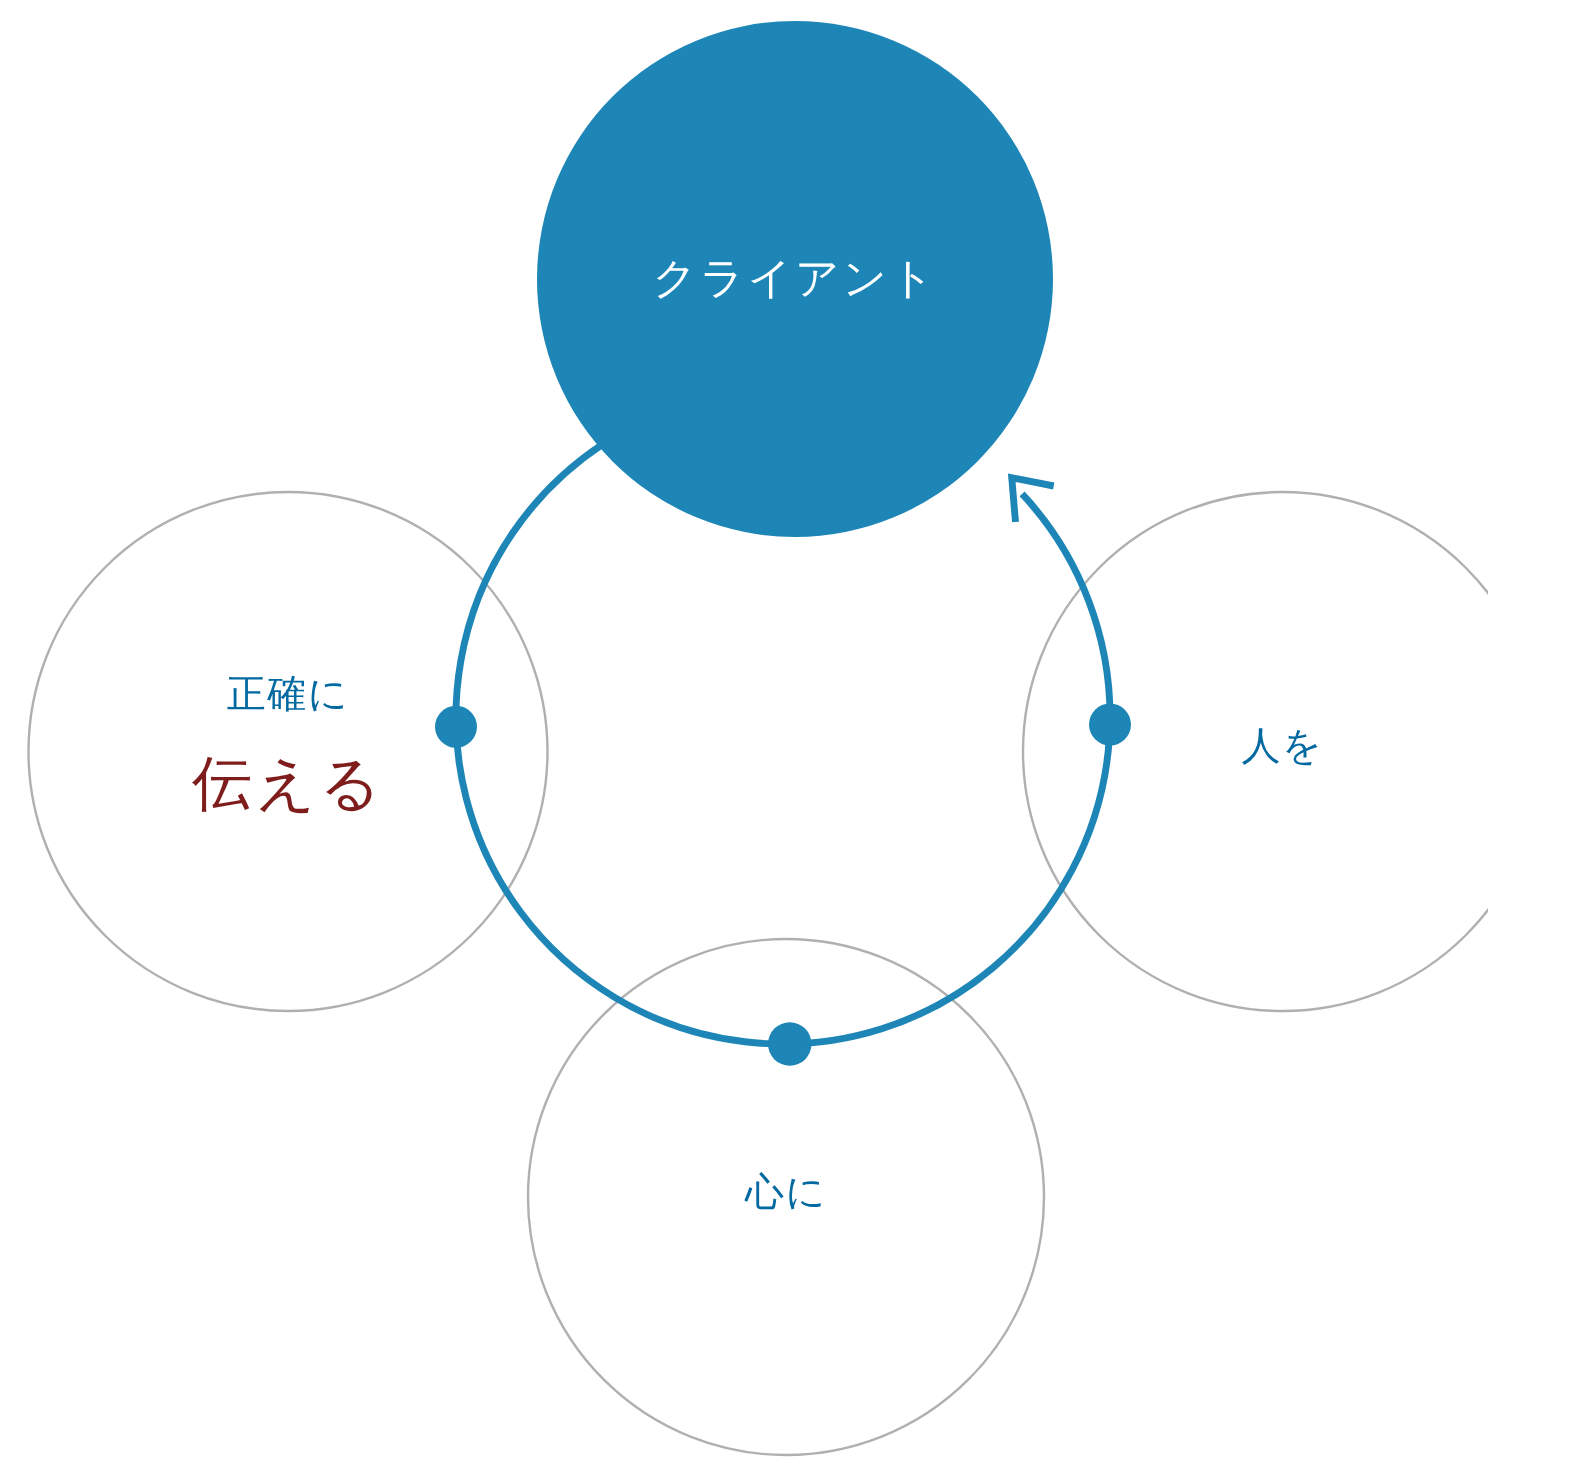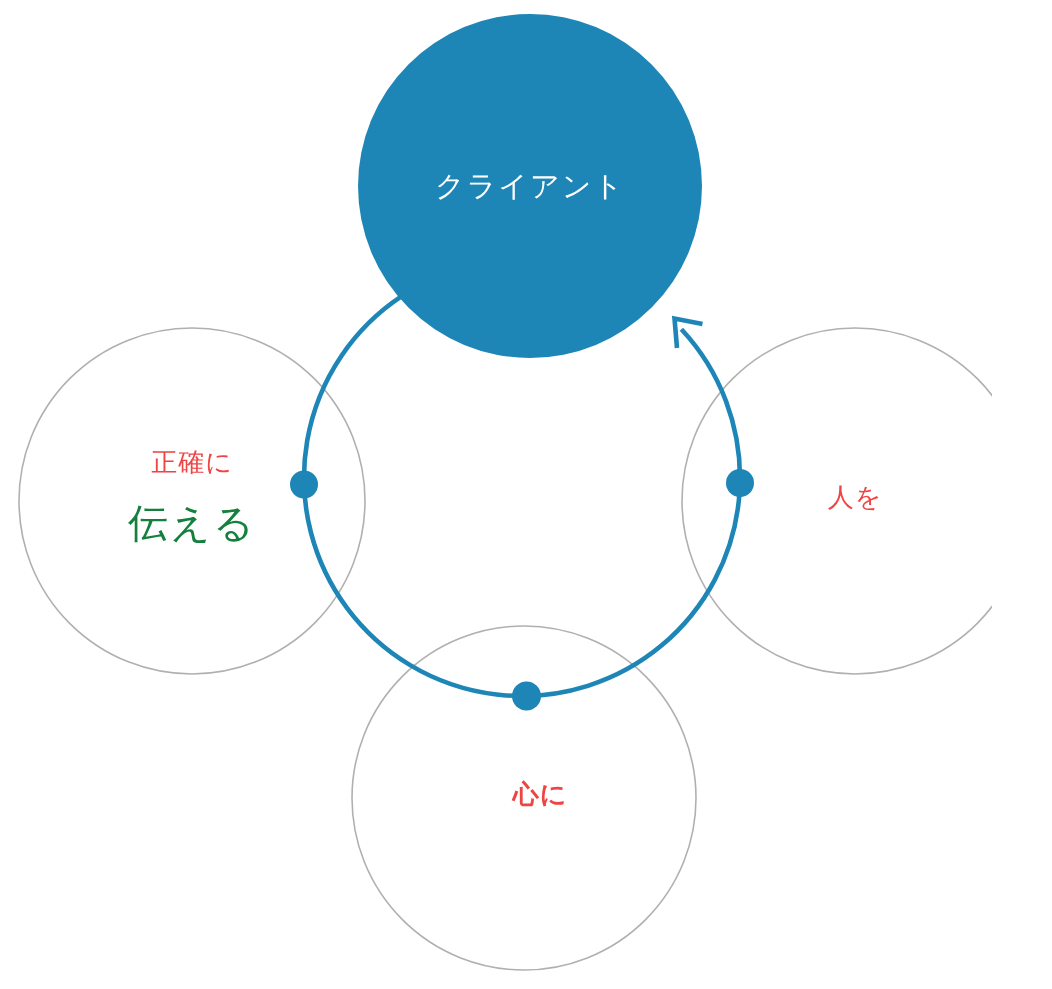--- a/index.html
+++ b/index.html
@@ -32,40 +32,40 @@
     text-align: center;
     pointer-events: none;
   }
   .node-label.two-line {
     transform: translateY(-4px);
   }
   .line-small {
     font-size: 26px;
     line-height: 36px;
     letter-spacing: 1px;
-    color: #ef4444;
+    color: #0369a1;
   }
   .line-large {
     font-size: 40px;
     line-height: 54px;
     letter-spacing: 2px;
-    color: #15803d;
+    color: #7f1d1d;
     margin-top: 16px;
   }
   .top-label-text {
     font-size: 29px;
     line-height: 40px;
     letter-spacing: 2px;
     color: #ffffff;
   }
   
   .label-top    { left: 358px; top: 14px;  width: 344px; height: 344px; }
   .label-left   { left: 19px;  top: 328px; width: 346px; height: 346px; }
   .label-right  { left: 682px; top: 328px; width: 346px; height: 346px; }
-  .label-bottom { left: 368px; top: 626px; width: 344px; height: 344px; font-weight: bold; }
+  .label-bottom { left: 352px; top: 626px; width: 344px; height: 344px; }
 </style>
 </head>
 <body>
 
 <div class="stage">
 
   <svg class="diagram-svg" viewBox="0 0 1052 989" xmlns="http://www.w3.org/2000/svg" aria-hidden="true">
 
     <circle cx="192" cy="501" r="173" fill="none" stroke-width="1.6" stroke="#b0b0b0"></circle>
     <circle cx="855" cy="501" r="173" fill="none" stroke-width="1.6" stroke="#b0b0b0"></circle>

